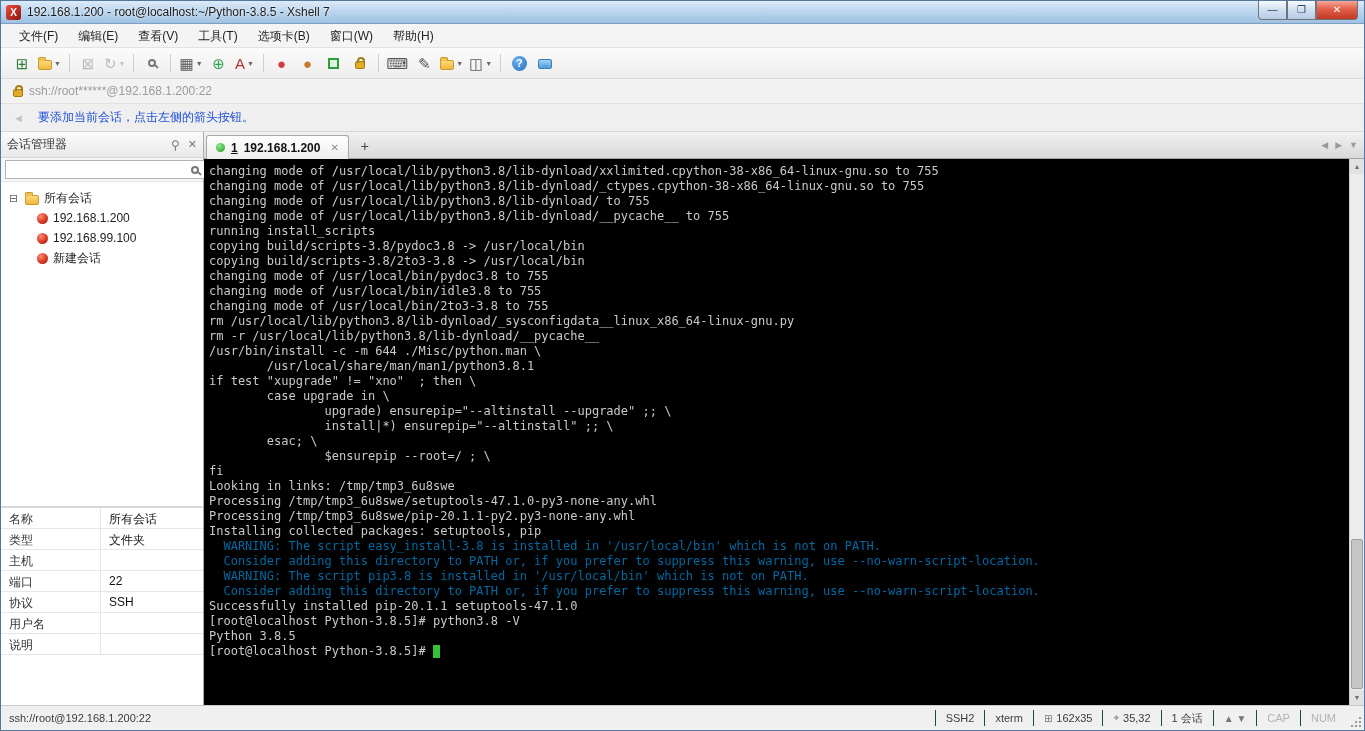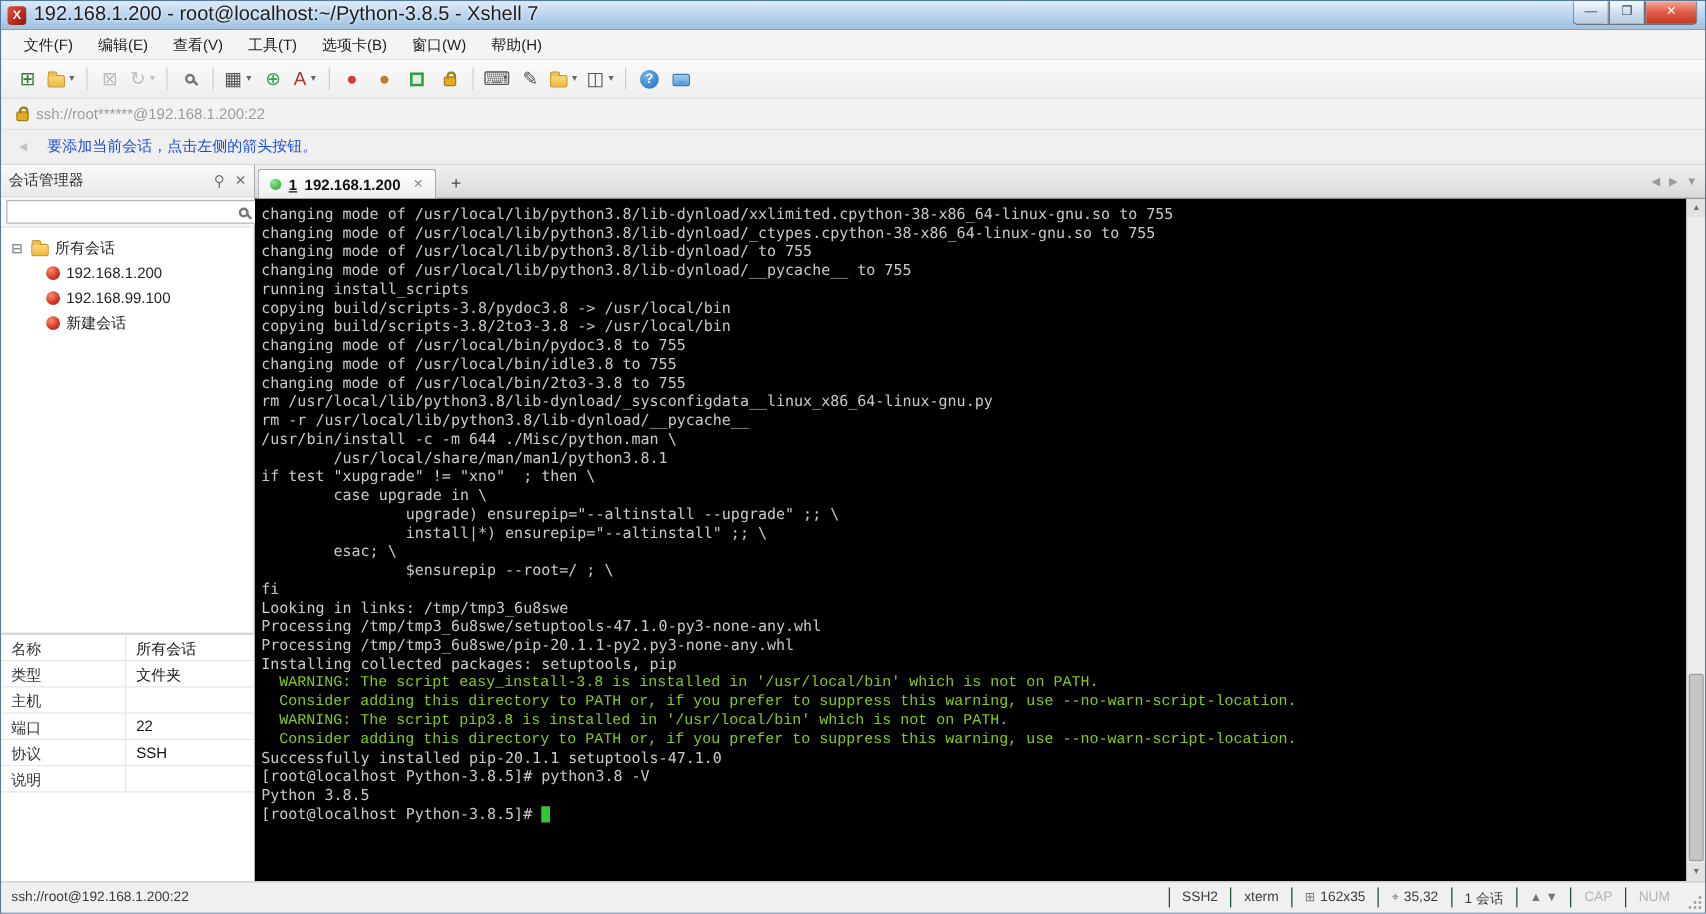--- a/index.html
+++ b/index.html
@@ -2,21 +2,21 @@
 <html><head>
 <meta charset="utf-8">
 <style>
   * { margin:0; padding:0; box-sizing:border-box; }
   html,body { width:1365px; height:731px; overflow:hidden; font-family:"Liberation Sans","DejaVu Sans",sans-serif; }
   .window { position:relative; width:1365px; height:731px; border:1px solid #54779c; background:#f0f0f0; }
 
   
   .titlebar { height:23px; background:linear-gradient(180deg,#dcebfa,#bcd6ef 45%,#9fc2e2); border-bottom:1px solid #7e9fc2; display:flex; align-items:center; padding-left:5px; }
   .app-icon { width:15px; height:15px; border-radius:3px; background:linear-gradient(135deg,#ef4a3c,#8c1710); color:#fff; font-size:10px; font-weight:bold; text-align:center; line-height:15px; margin-right:6px; flex:none; }
-  .title-text { font-size:16px; color:#1c1c1c; text-shadow:0 0 3px #fff; white-space:nowrap; }
+  .title-text { font-size:12px; color:#1c1c1c; text-shadow:0 0 3px #fff; white-space:nowrap; }
   .win-btns { margin-left:auto; display:flex; align-self:flex-start; margin-right:6px; }
   .win-btn { width:29px; height:19px; border:1px solid #70747a; border-top:none; font-size:10px; text-align:center; line-height:18px; color:#31455c; background:linear-gradient(#f7fbff,#cfdef0 50%,#b7cce4); }
   .win-btn.min { border-radius:0 0 0 4px; }
   .win-btn.close { border-radius:0 0 4px 0; width:42px; background:linear-gradient(#f6a795,#e1604a 45%,#c03823); color:#fff; font-weight:bold; }
 
   
   .menubar { height:24px; background:#f4f4f4; border-bottom:1px solid #e2e2e2; display:flex; align-items:center; padding-left:8px; }
   .menu-item { font-size:12px; color:#222; padding:0 10px; line-height:24px; }
 
   
@@ -64,21 +64,21 @@
   .tab-dot { width:9px; height:9px; border-radius:50%; background:radial-gradient(circle at 35% 30%,#8fe98f,#1f9e1f); flex:none; }
   .tab-num { font-size:12px; font-weight:bold; color:#111; text-decoration:underline; }
   .tab-label { font-size:12px; font-weight:bold; color:#111; }
   .tab-close { font-size:10px; color:#8a8a8a; margin-left:4px; }
   .tab-add { width:20px; height:19px; margin:0 0 2px 6px; text-align:center; line-height:18px; font-size:14px; color:#444; }
   .tab-ctrls { position:absolute; right:6px; top:8px; display:flex; gap:7px; color:#9a9a9a; font-size:9px; }
 
   .terminal { flex:1; position:relative; background:#000; overflow:hidden; }
   .term-lines { padding:5px 20px 0 5px; font-family:"DejaVu Sans Mono","Liberation Mono",monospace; font-size:12px; }
   .tline { white-space:pre; height:15px; line-height:15px; color:#c9c9c9; }
-  .tline.warn { color:#84cc16;font-family:Liberation Mono, monospace; }
+  .tline.warn { color:#0369a1; }
   .cursor { display:inline-block; width:7px; height:13px; background:#35c435; vertical-align:text-bottom; }
   .term-scrollbar { position:absolute; top:0; right:0; bottom:0; width:15px; background:#ececec; border-left:1px solid #d0d0d0; }
   .sb-btn { position:absolute; left:0; right:0; height:15px; font-size:7px; color:#707070; text-align:center; line-height:15px; background:#e2e2e2; }
   .sb-btn.up { top:0; }
   .sb-btn.down { bottom:0; }
   .sb-thumb { position:absolute; left:1px; right:1px; bottom:16px; height:150px; background:#c6c6c6; border:1px solid #9f9f9f; border-radius:2px; }
 
   
   .statusbar { position:absolute; left:0; right:0; bottom:0; height:25px; background:#f0f0f0; border-top:1px solid #c9c9c9; display:flex; align-items:center; font-size:11px; color:#3c3c3c; }
   .sbar-left { padding-left:8px; white-space:nowrap; }
@@ -252,20 +252,24 @@
             <div class="prop-key">主机</div>
             <div class="prop-val"></div>
           </div>
           <div class="prop-row">
             <div class="prop-key">端口</div>
             <div class="prop-val">22</div>
           </div>
           <div class="prop-row">
             <div class="prop-key">协议</div>
             <div class="prop-val">SSH</div>
+          </div>
+          <div class="prop-row">
+            <div class="prop-key">用户名</div>
+            <div class="prop-val"></div>
           </div>
           <div class="prop-row">
             <div class="prop-key">说明</div>
             <div class="prop-val"></div>
           </div>
         </div>
     </div>
 
     <div class="content">
       <div class="tabbar">

